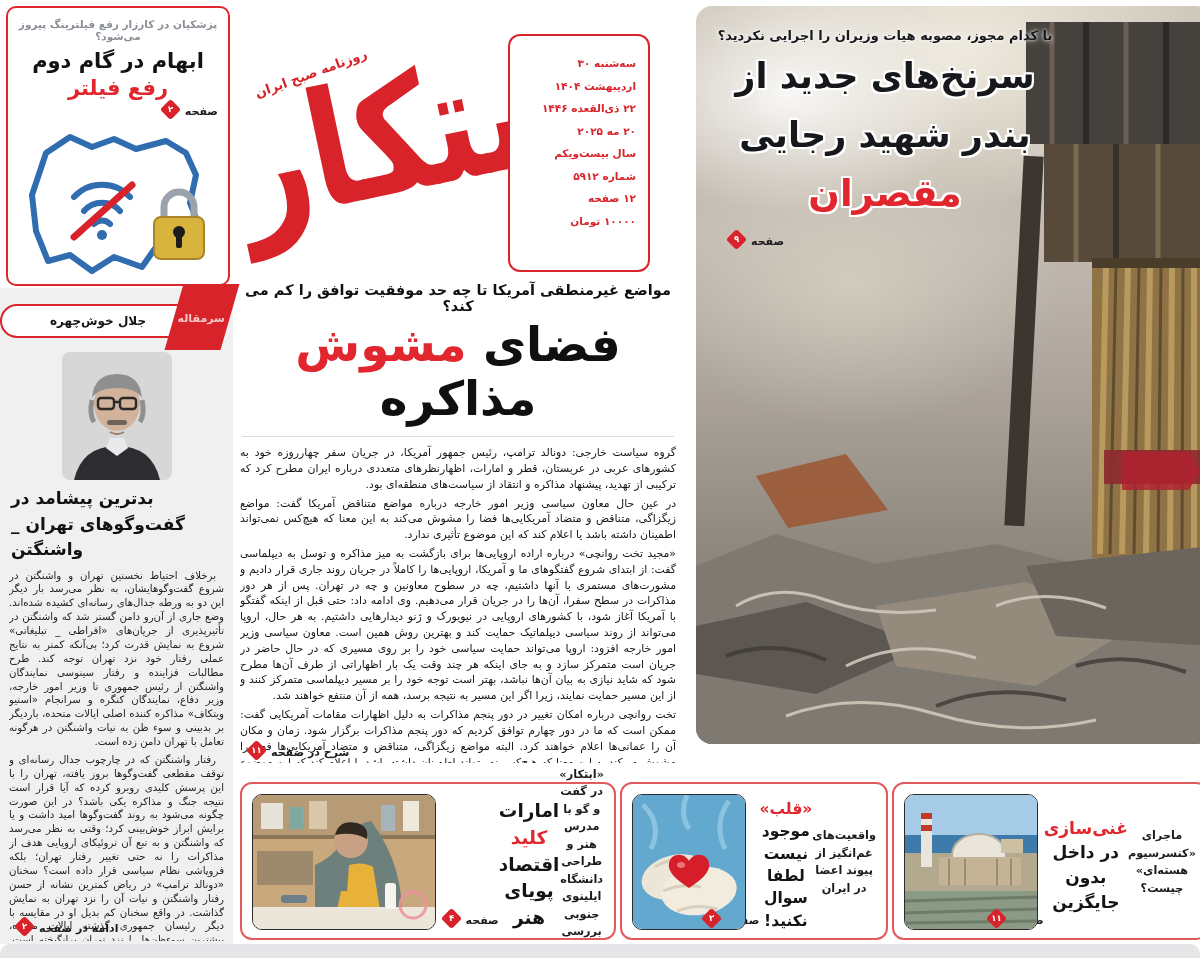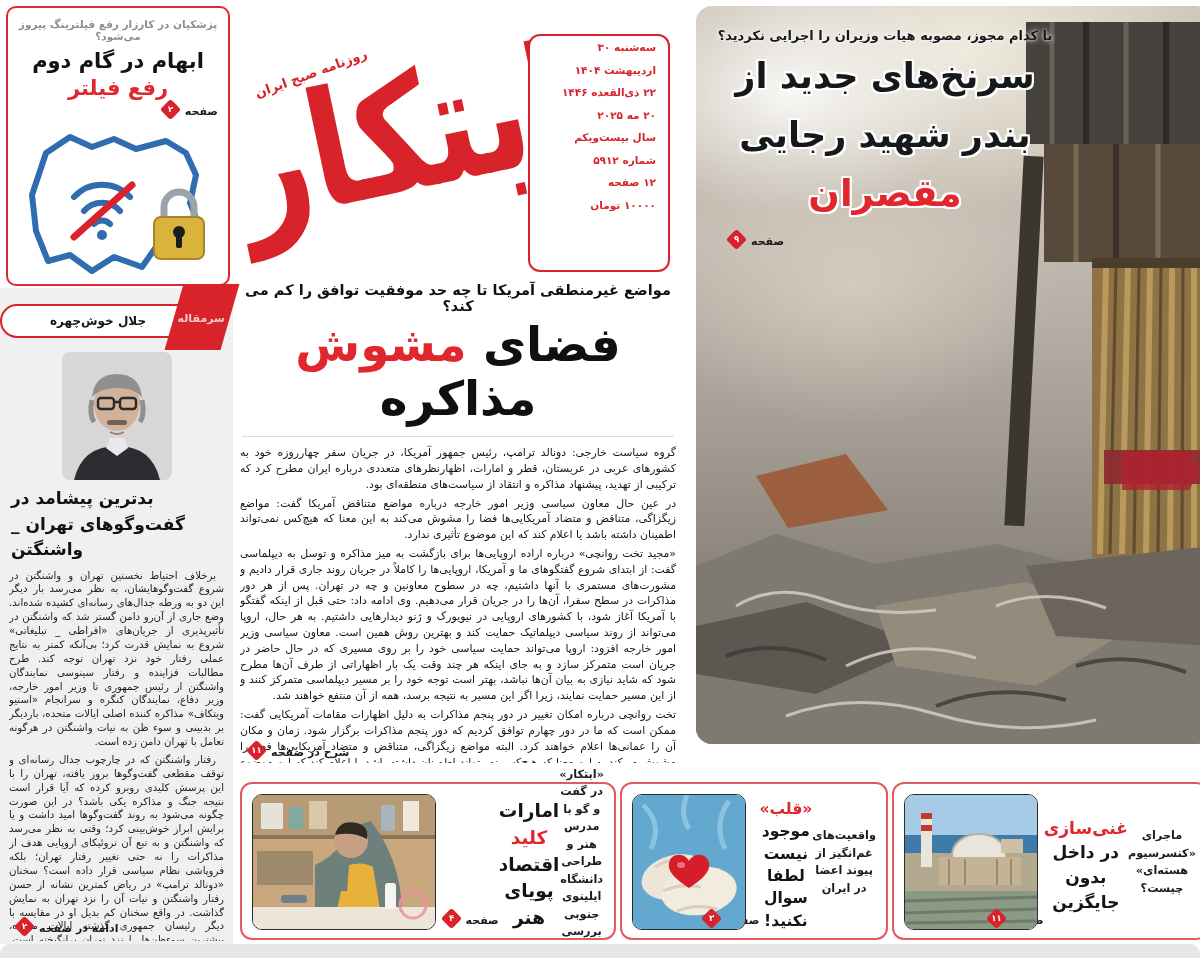--- a/index.html
+++ b/index.html
@@ -21,22 +21,22 @@
   .filterbox .t1{font-size:21px;font-weight:800;color:#121212;margin-top:7px;}
   .filterbox .t2{font-size:21px;font-weight:800;color:#e1262d;margin-top:3px;}
   .filterbox .pg{text-align:right;margin-top:4px;}
   .filterbox svg{margin-top:0px;}
 
   
   .logo{left:238px;top:-16px;width:330px;height:300px;display:flex;align-items:center;justify-content:center;
         color:#d8232a;font-size:128px;font-weight:800;transform:rotate(-12deg) scaleY(1.25);z-index:1;}
   .tagline{left:252px;top:66px;font-size:13px;font-weight:800;color:#d8232a;
         transform:rotate(-20deg);z-index:2;}
-  .datebox{left:528px;top:34px;width:142px;height:238px;border:2px solid #d8232a;border-radius:12px;
-        background:#fff;box-sizing:border-box;padding:0 12px;z-index:3;}
+  .datebox{left:508px;top:34px;width:142px;height:238px;border:2px solid #d8232a;border-radius:12px;
+        background:#fff;box-sizing:border-box;padding:16px 12px;z-index:3;}
   .datebox div{font-size:10.5px;font-weight:700;color:#d8232a;text-align:right;line-height:2.15;}
 
   
   .lead{left:678px;top:6px;width:516px;height:738px;border-radius:16px;overflow:hidden;
         background:
           radial-gradient(ellipse 260px 170px at 18% 12%, rgba(255,255,255,.85), transparent 70%),
           radial-gradient(ellipse 340px 220px at 52% 6%, rgba(243,238,227,.9), transparent 72%),
           radial-gradient(ellipse 300px 200px at 30% 38%, rgba(228,221,208,.55), transparent 70%),
           linear-gradient(180deg,#cfc8ba 0%,#c2bab0 32%,#a8a096 55%,#8b857c 76%,#746f68 100%); margin-left: 18px;}
   .lead svg{position:absolute;inset:0;}

